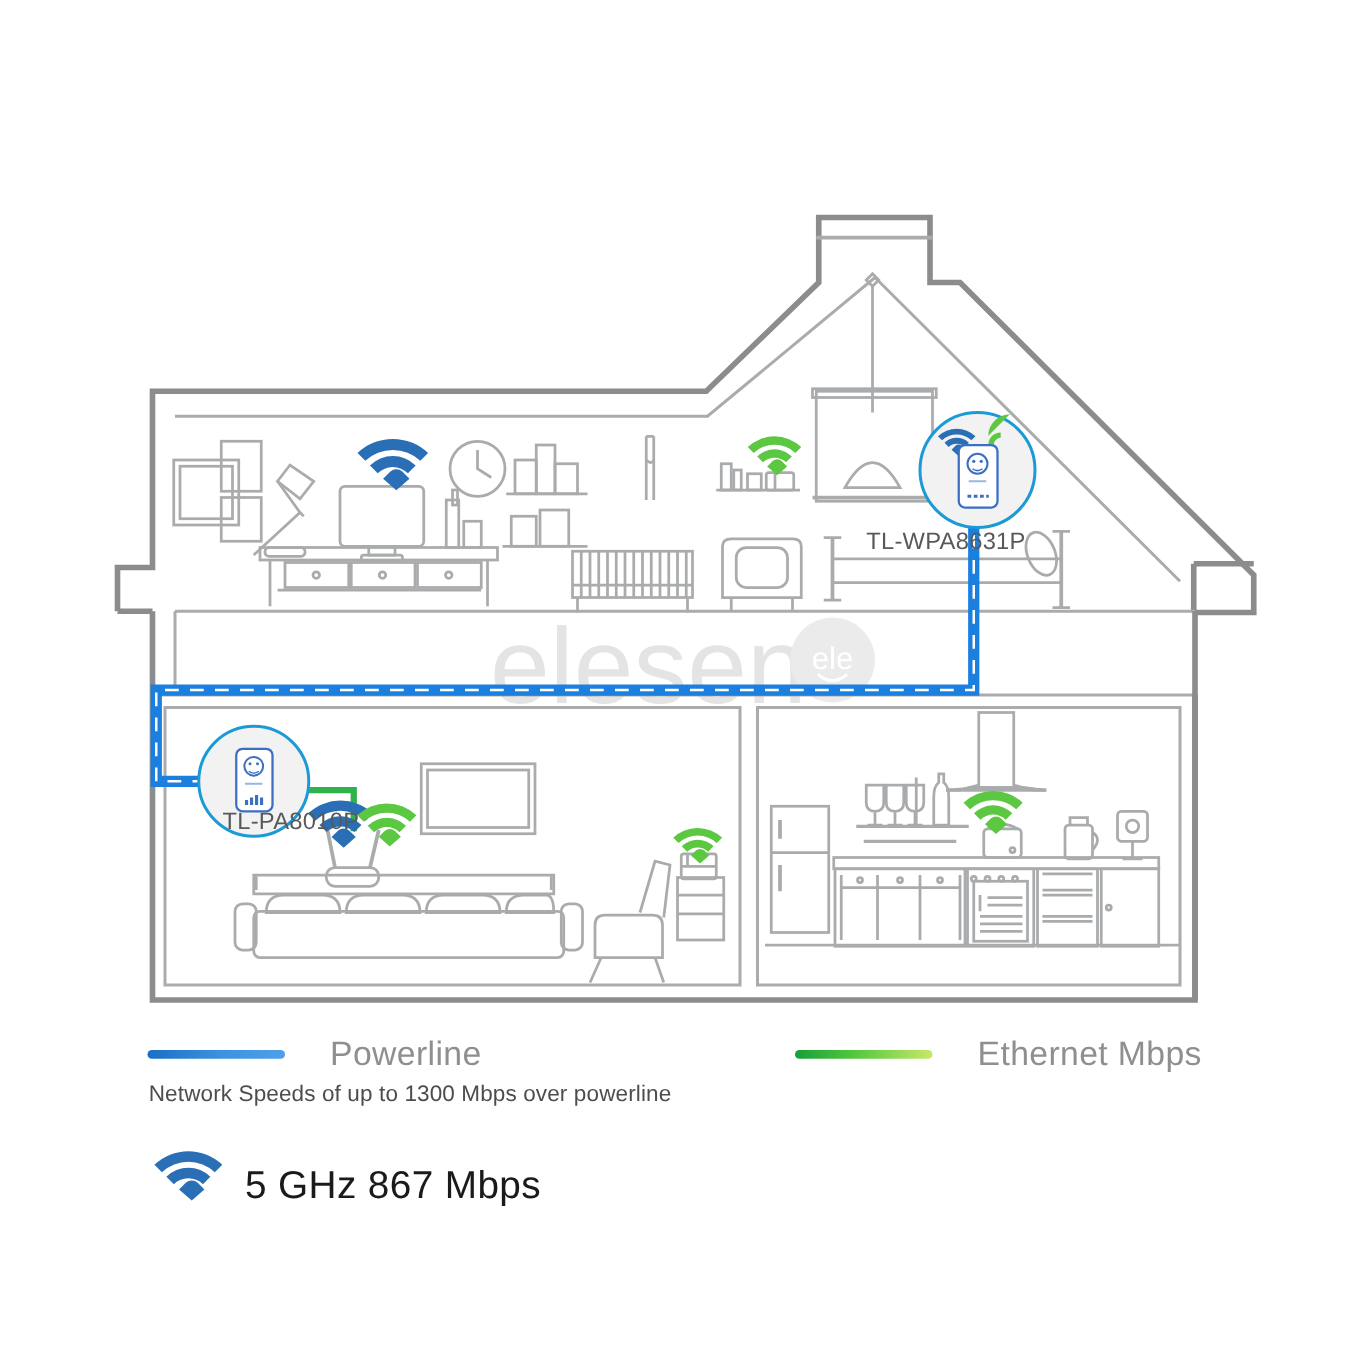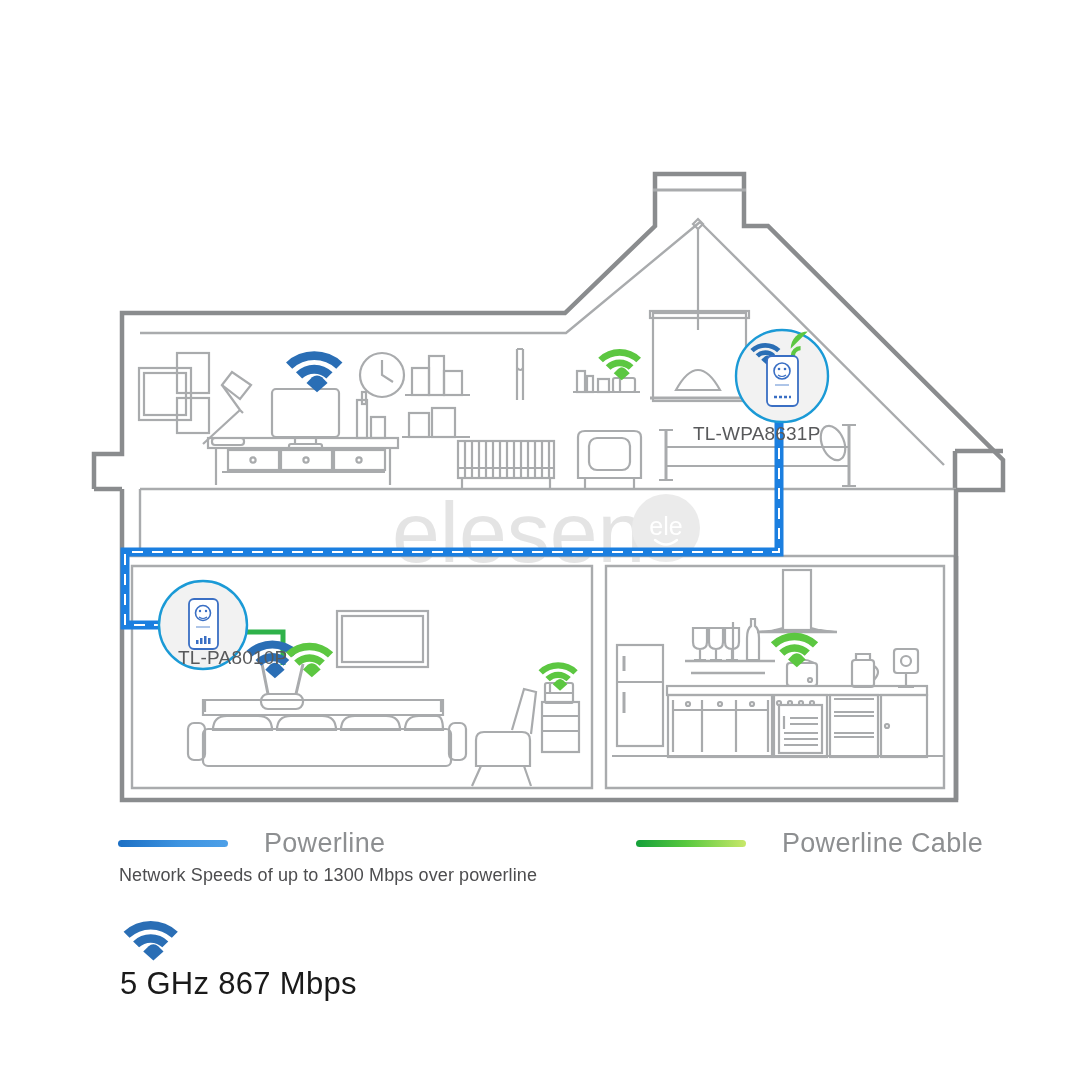--- a/index.html
+++ b/index.html
@@ -9,21 +9,21 @@
   svg.layer{position:absolute;left:0;top:0;width:1080px;height:1080px;}
   .lbl{position:absolute;white-space:nowrap;}
   .dev-label{font-family:"Liberation Sans",sans-serif;font-size:19px;color:#58595b;letter-spacing:.2px;padding-left:28px;}
   .legend-text{font-family:"Liberation Sans",sans-serif;font-size:27px;color:#8d8f91;letter-spacing:.3px;}
   .note-text{font-family:"Liberation Sans",sans-serif;font-size:18px;color:#4d4d4f;letter-spacing:.1px;}
   .band-text{font-family:"Liberation Sans",sans-serif;font-size:31px;color:#1a1a1a;letter-spacing:.3px;}
   .legend-row{position:absolute;display:flex;align-items:center;gap:20px;}
   .legend-swatch{width:110px;height:7px;border-radius:4px;margin-right:16px;}
   .sw-power{background:linear-gradient(90deg,#1b6fc4 0%,#3d93e0 55%,#4ea0e8 100%);}
   .sw-eth{background:linear-gradient(90deg,#15a03a 0%,#57c83f 45%,#c8e86a 100%);}
-  .band-row{position:absolute;display:flex;align-items:flex-start;flex-direction:column;}
+  .band-row{position:absolute;display:flex;align-items:flex-end;}
   .band-row .wifi-ico{margin-right:14px;}
 </style>
 </head>
 <body>
 
 <div id="stage">
 
   <svg class="layer" viewBox="0 0 1080 1080">
     <text id="wm-word" x="392" y="562" font-family="Liberation Sans, sans-serif" font-size="86" fill="#e4e4e4">elesen</text>
     <circle cx="666" cy="528" r="34" fill="#ebebeb"></circle>
@@ -337,21 +337,21 @@
   <div class="lbl dev-label" style="left:665px;top:423px;">TL-WPA8631P</div>
   <div class="lbl dev-label" style="left:150px;top:647px;">TL-PA8010P</div>
 
   <div class="legend-row" style="left:118px;top:828px;">
     <div class="legend-swatch sw-power"></div>
     <span class="legend-text">Powerline</span>
   </div>
 
   <div class="legend-row" style="left:636px;top:828px;">
     <div class="legend-swatch sw-eth"></div>
-    <span class="legend-text">Powerline Cable</span>
+    <span class="legend-text">Ethernet Mbps</span>
   </div>
 
   <div class="lbl note-text" style="left:119px;top:865px;">Network Speeds of up to 1300 Mbps over powerline</div>
 
   <div class="band-row" style="left:120px;top:918px;">
     <svg class="wifi-ico" width="62" height="48" viewBox="-14 -10 104 78">
       <g fill="#2a6eb5">
         <path d="M25 45 l9 -9 a12 12 0 0 1 16 0 l9 9 l-17 15 Z"></path>
         <path d="M8 28 a42 42 0 0 1 59 0 l-10 10 a28 28 0 0 0 -39 0 Z"></path>
         <path d="M-8 12 a66 66 0 0 1 91 0 l-10 10 a52 52 0 0 0 -71 0 Z"></path>

